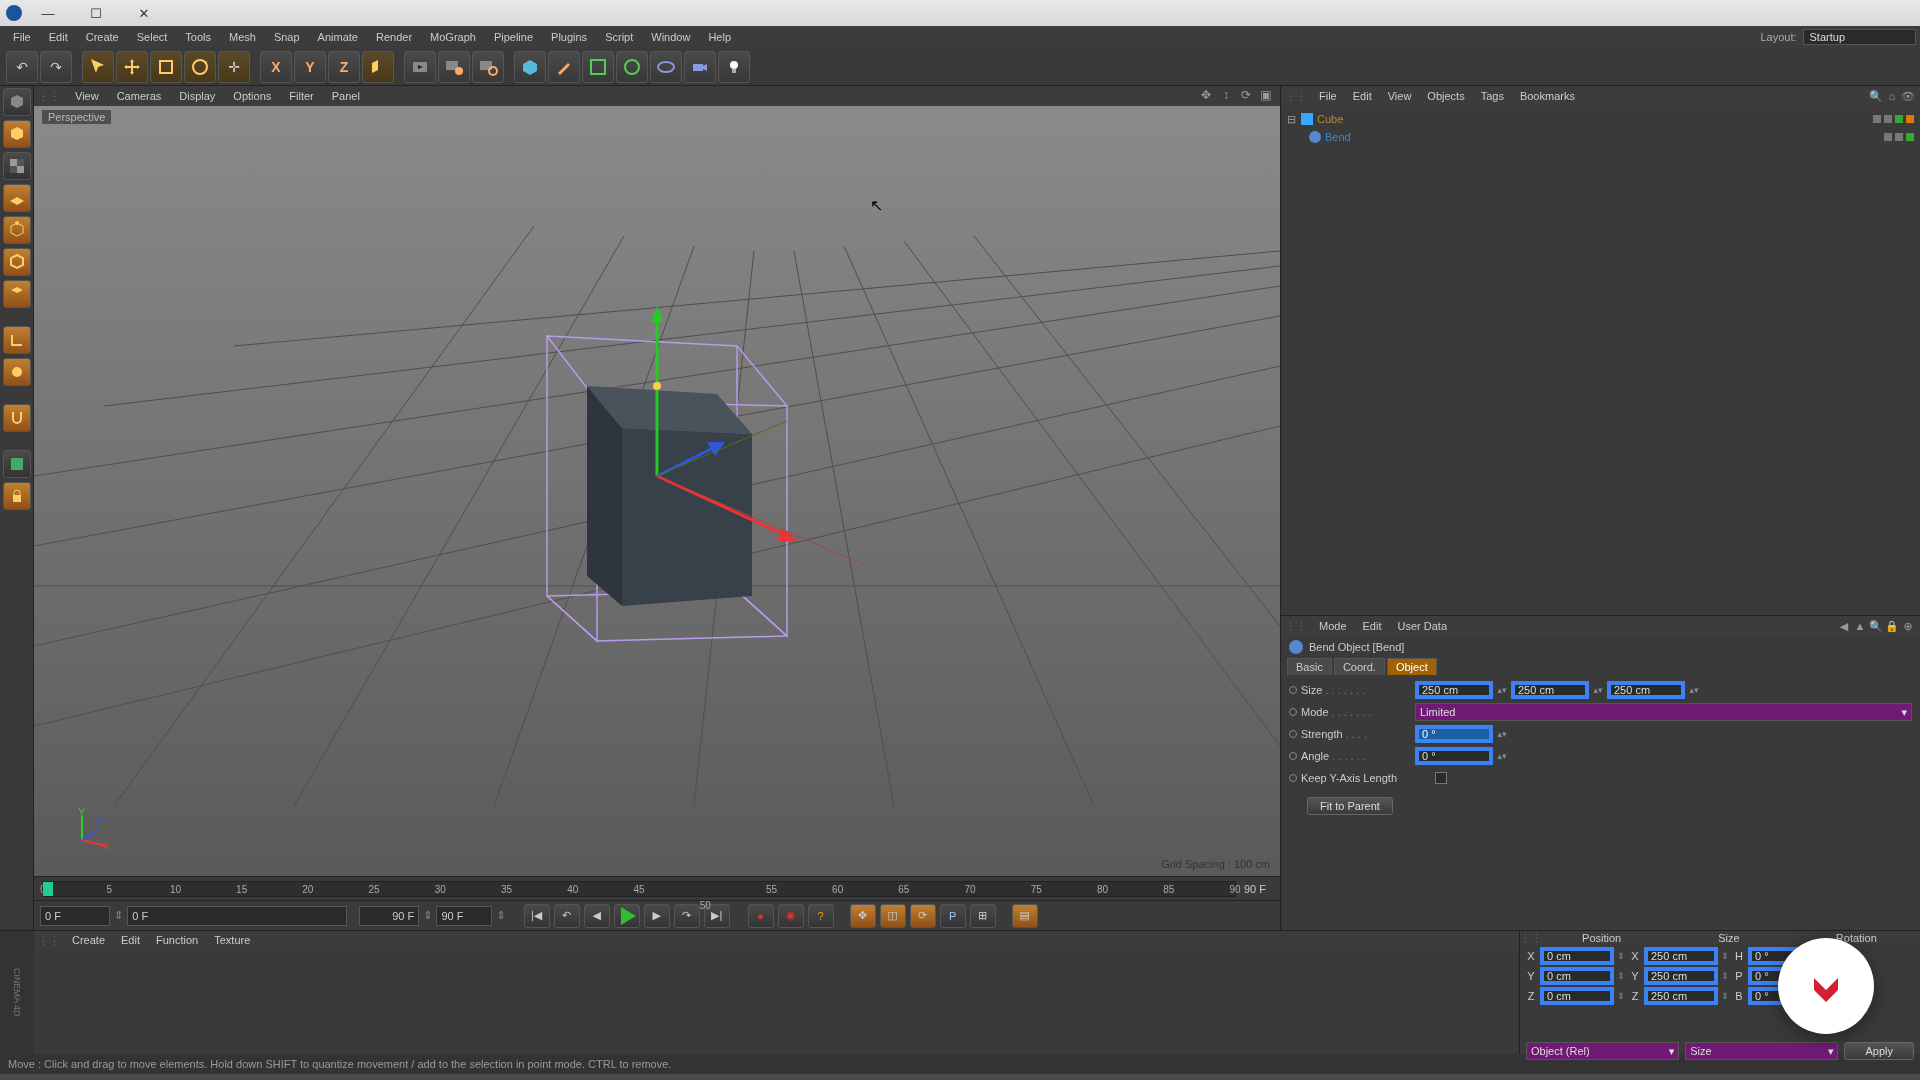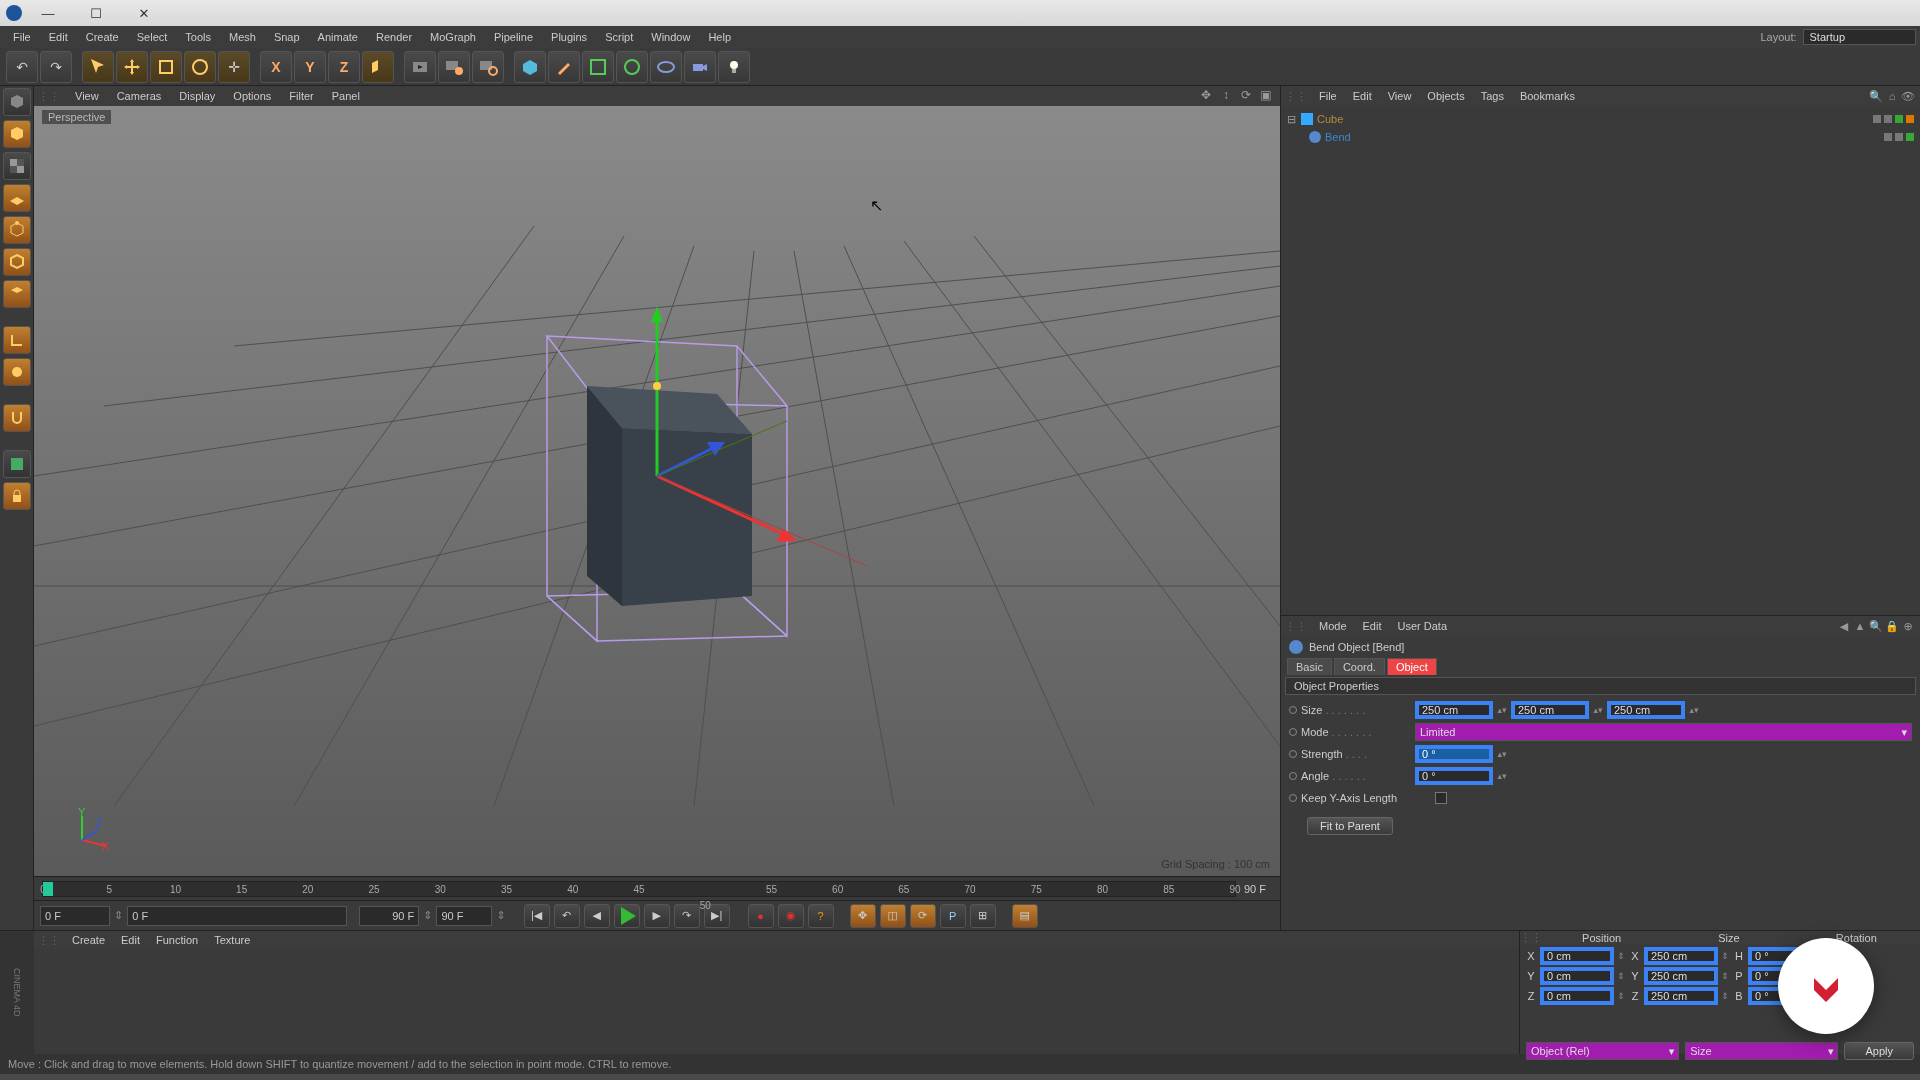--- a/index.html
+++ b/index.html
@@ -88,31 +88,31 @@
 
 .attr { flex:1; background:#3a3a3a; display:flex; flex-direction:column; }
 .attr-head { height:20px; background:#3c3c3c; display:flex; align-items:center; padding:0 4px; }
 .attr-head .m { color:#ccc; padding:0 8px; }
 .attr-head .sp{flex:1;}
 .attr-head .ic{ color:#999; width:16px; text-align:center; }
 .attr-title { padding:4px 8px; color:#ccc; display:flex; align-items:center; gap:6px; }
 .attr-title .bend-ic{ width:14px; height:14px; background:#58c; border-radius:50%; }
 .tabs { display:flex; padding:0 6px; gap:2px; }
 .tabs .tab { background:#4a4a4a; color:#ccc; padding:2px 8px; border:1px solid #555; border-bottom:none; }
-.tabs .tab.active { background:#ef4444; color:#fff; }
+.tabs .tab.active { background:#a16207; color:#fff; }
 .sect { background:#323232; color:#ccc; padding:2px 8px; margin:2px 4px 0 4px; border:1px solid #555; }
 
 .props { padding:4px 8px; }
 .prow { display:flex; align-items:center; height:22px; gap:4px; }
 .prow .bullet { width:8px; height:8px; border:1px solid #888; border-radius:50%; }
 .prow .lbl { color:#ccc; width:110px; }
 .prow .dots { color:#777; }
 .num { background:#2a2a2a; border:4px solid #3b82f6; color:#ddd; height:18px; width:78px; padding:0 3px; display:flex; align-items:center; }
 .spin { width:10px; color:#888; text-align:center; font-size:9px; line-height:8px; }
-.sel { background:#a21caf; border:1px solid #555; color:#ddd; height:18px; flex:1; padding:0 4px; display:flex; align-items:center; justify-content:space-between; }
+.sel { background:#701a75; border:1px solid #555; color:#ddd; height:18px; flex:1; padding:0 4px; display:flex; align-items:center; justify-content:space-between; }
 .chk { width:12px; height:12px; border:1px solid #777; background:#2a2a2a; }
 .btn { background:linear-gradient(#555,#3a3a3a); border:1px solid #666; color:#ddd; padding:2px 12px; border-radius:3px; }
 
 
 .bottom { height:124px; background:#3a3a3a; display:flex; border-top:1px solid #222; }
 .mat-panel { flex:1; display:flex; flex-direction:column; border-right:1px solid #222; }
 .mat-menubar { height:18px; background:#3c3c3c; display:flex; align-items:center; padding:0 4px; }
 .mat-menubar .m { color:#ccc; padding:0 8px; }
 .mats { flex:1; display:flex; align-items:flex-start; padding:6px; gap:8px; }
 .mat { display:flex; flex-direction:column; align-items:center; gap:2px; }
@@ -537,21 +537,20 @@
       </div>
       <div class="attr-title">
         <span class="bend-ic"></span>
         <span>Bend Object [Bend]</span>
       </div>
       <div class="tabs">
         <div class="tab">Basic</div>
         <div class="tab">Coord.</div>
         <div class="tab active">Object</div>
       </div>
-      <div class="sect">Object Properties</div>
       <div class="props">
         <div class="prow">
           <span class="bullet"></span>
           <span class="lbl"><span>Size</span><span class="dots"> . . . . . . .</span></span>
           <span class="num">250 cm</span>
             <span class="spin">▴▾</span>
           <span class="num">250 cm</span>
             <span class="spin">▴▾</span>
           <span class="num">250 cm</span>
             <span class="spin">▴▾</span>

